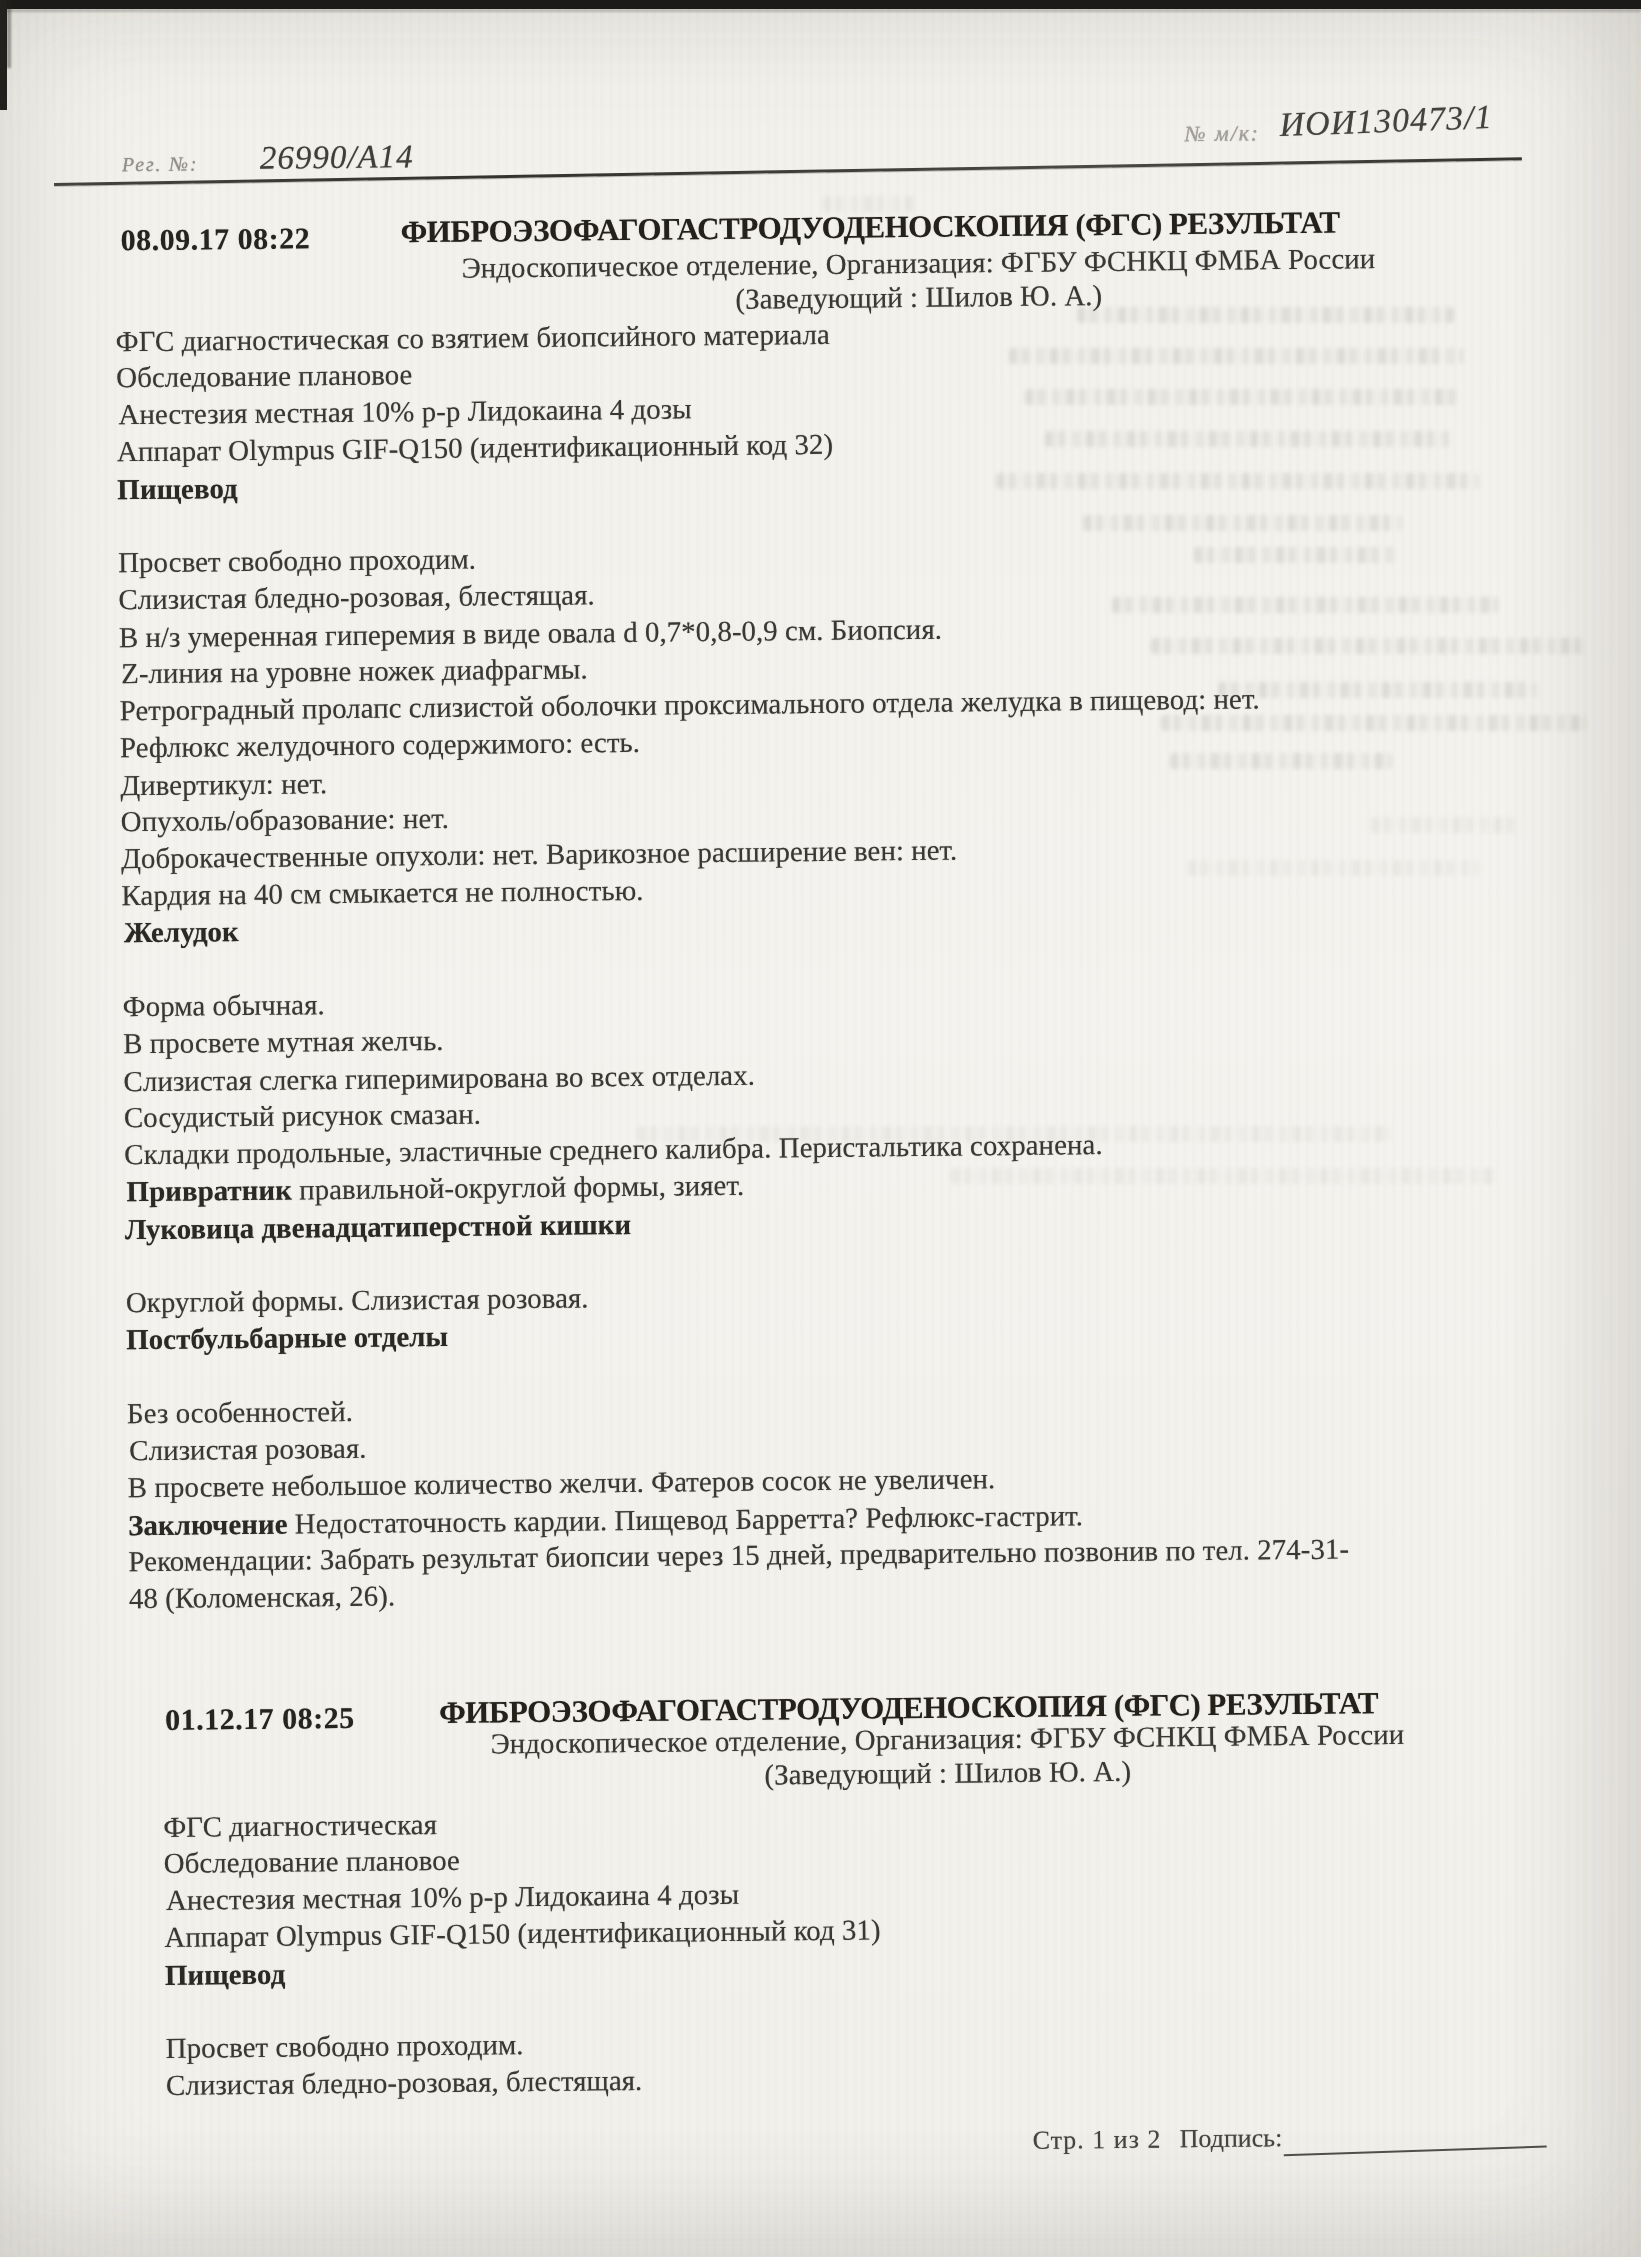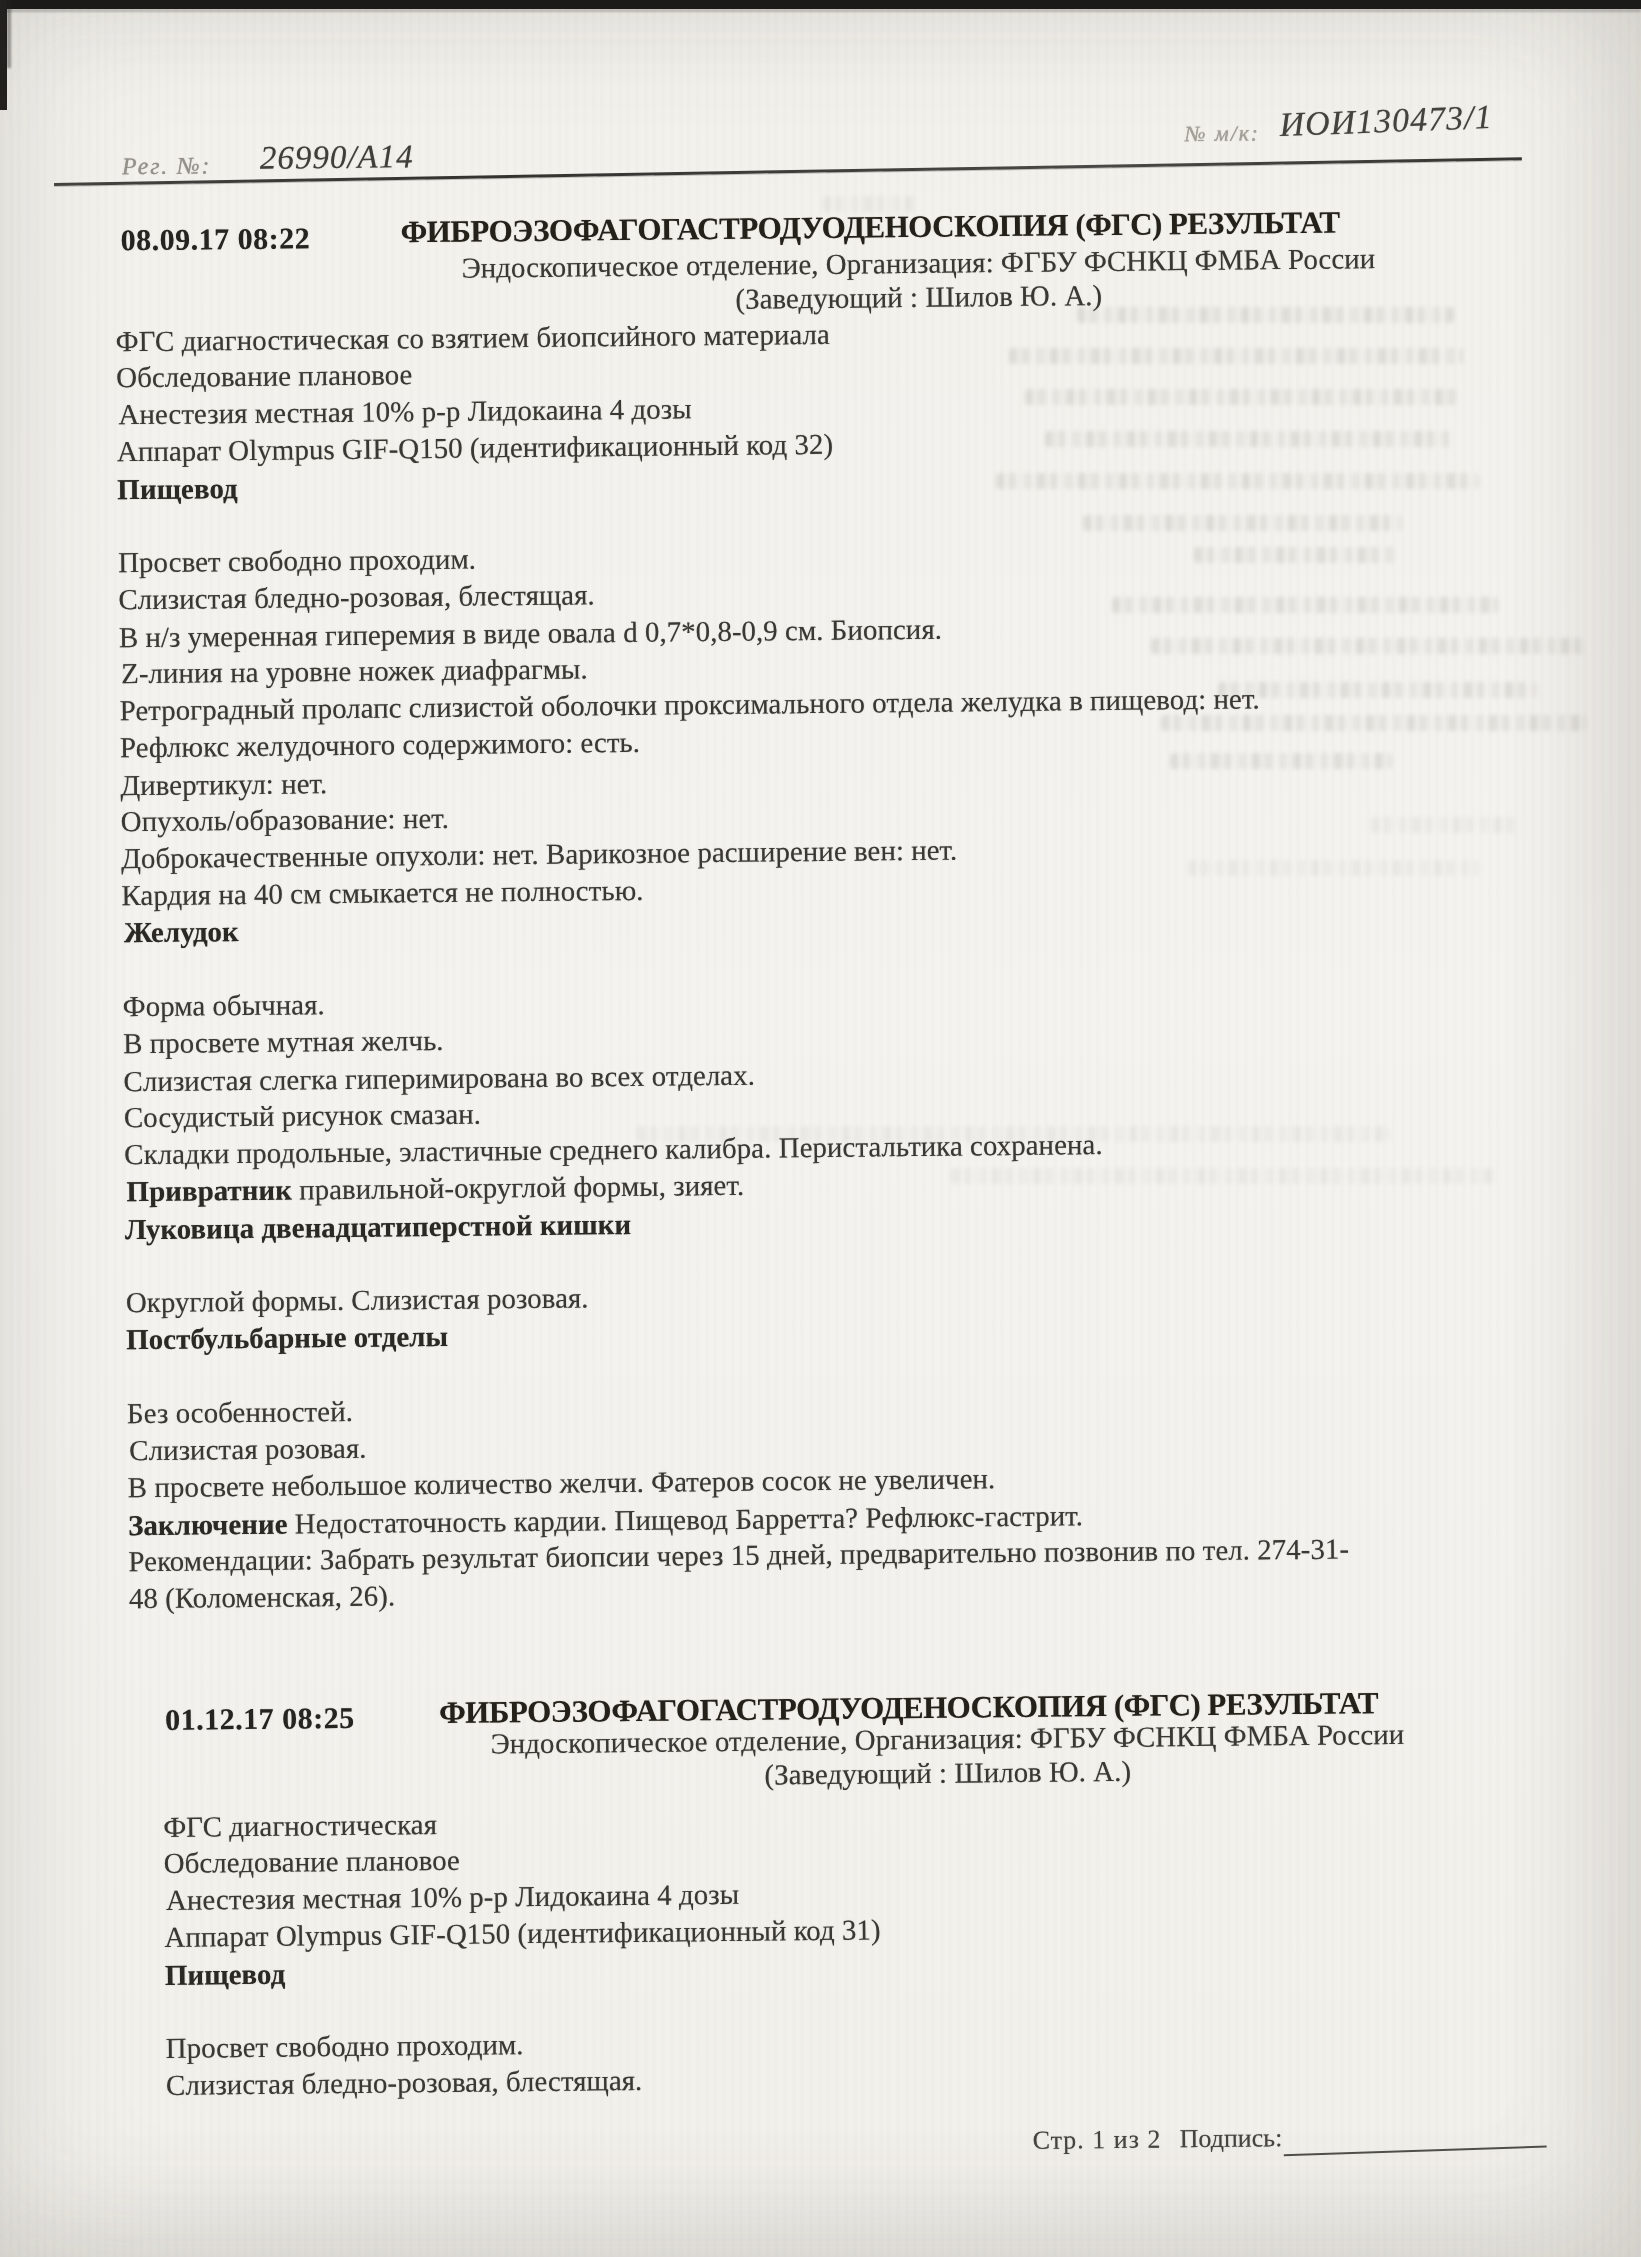--- a/index.html
+++ b/index.html
@@ -21,21 +21,21 @@
     transform-origin:50% 50%;
     text-shadow:0 0 1px rgba(55,52,46,0.5);
   }
   
   .edge-top{position:absolute;left:0;top:0;width:100%;height:8.7px;background:#1b1a18;}
   .edge-top-soft{position:absolute;left:0;top:8.7px;width:100%;height:2.9px;background:rgba(40,38,35,0.25);filter:blur(1px);}
   .edge-left{position:absolute;left:0;top:0;width:6.8px;height:110px;background:#22211e;}
   .edge-left-soft{position:absolute;left:6.8px;top:0;width:3.9px;height:68px;background:rgba(40,38,34,0.4);filter:blur(1px);}
 
   
-  .reg-label{position:absolute;left:132px;top:146px;font-style:italic;font-size:24px;letter-spacing:1.9px;color:#94918a;}
+  .reg-label{position:absolute;left:132px;top:146px;font-style:italic;font-size:20px;letter-spacing:1.9px;color:#94918a;}
   .reg-value{position:absolute;left:270px;top:134px;font-style:italic;font-size:33px;color:#403e39;letter-spacing:1px;}
   .case-label{position:absolute;left:1195px;top:125px;font-style:italic;font-size:22px;letter-spacing:1.9px;color:#a3a098;}
   .case-value{position:absolute;left:1290px;top:108px;font-style:italic;font-size:34px;color:#44423c;transform:rotate(-1.6deg);letter-spacing:1px;}
   .header-rule{
     position:absolute;left:64px;top:175px;width:1468px;height:2.9px;
     background:linear-gradient(90deg,#454340 0%,#34322f 30%,#4a4844 70%,#383633 100%);
     transform:rotate(-0.4deg);transform-origin:left center;
     box-shadow:0 1px 0 rgba(60,58,54,0.25);
   }
 

